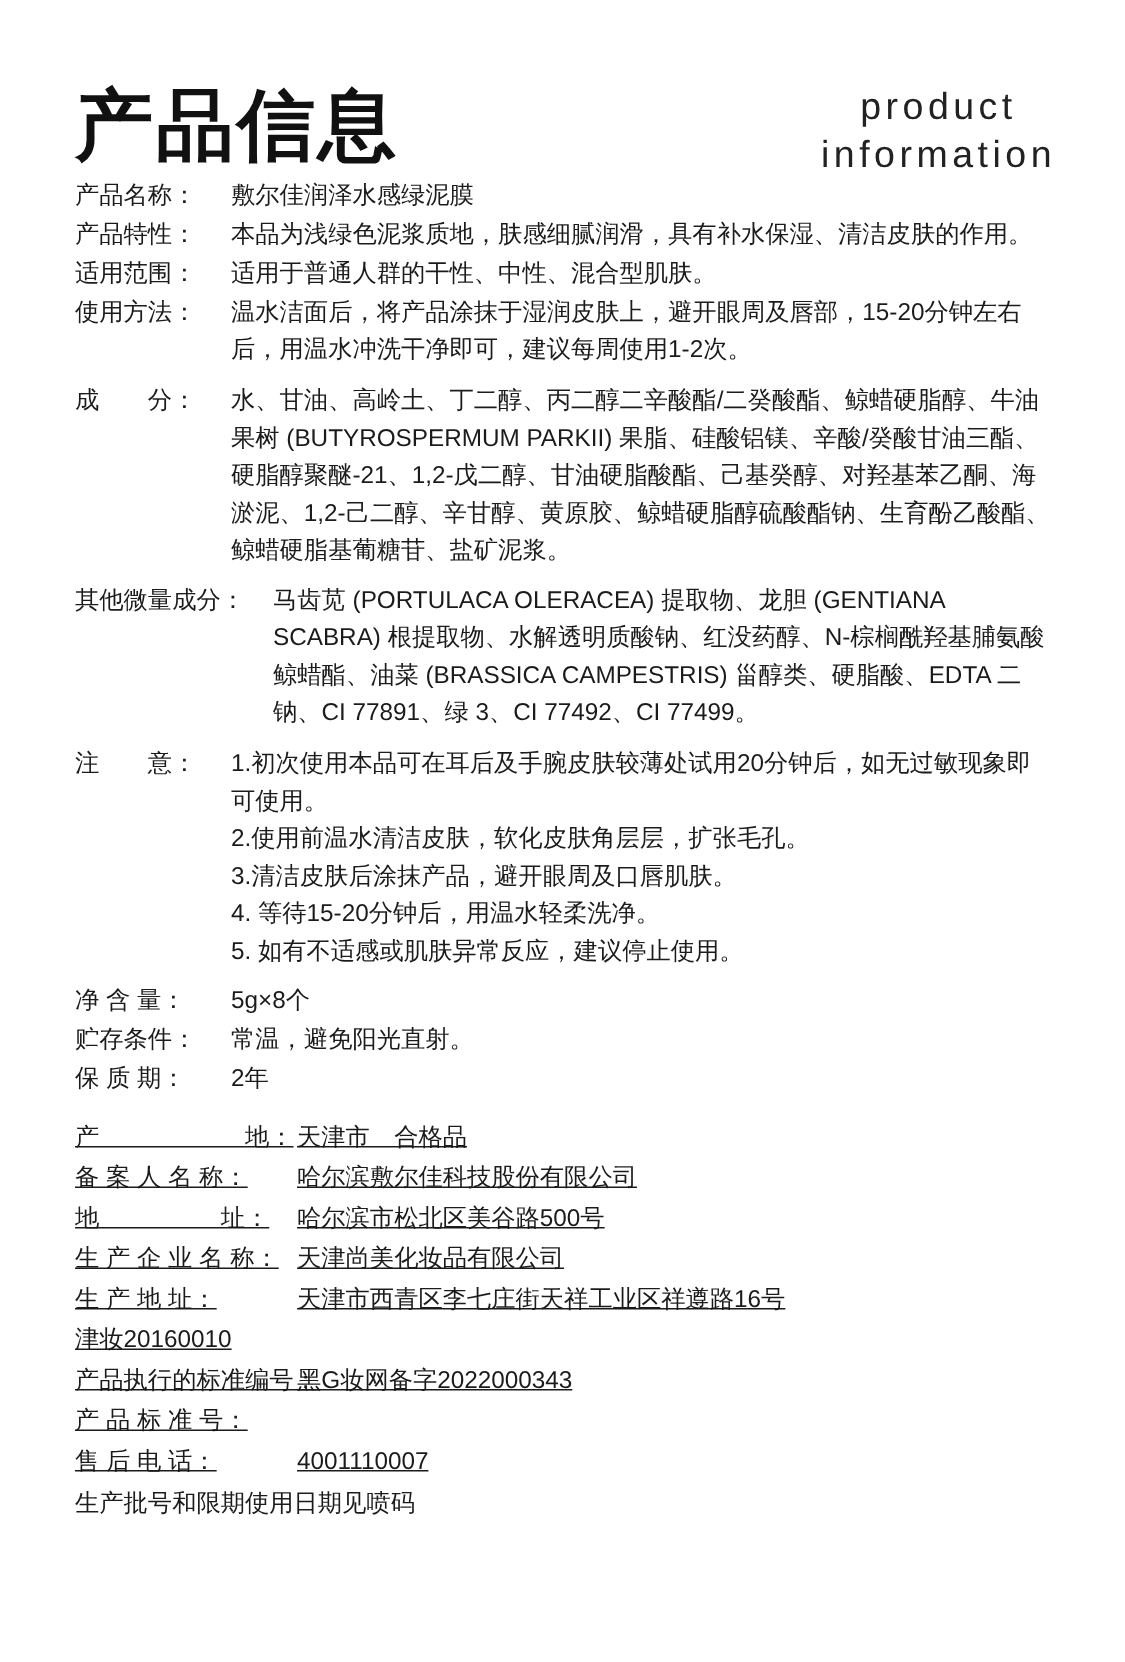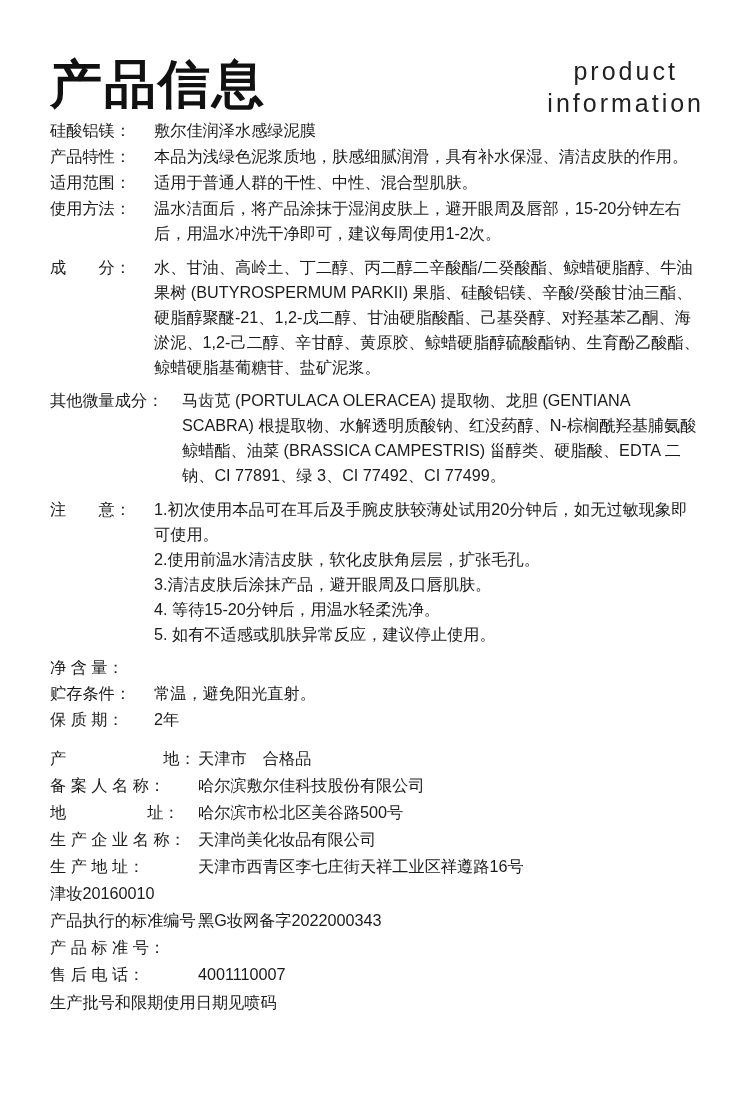--- a/index.html
+++ b/index.html
@@ -82,20 +82,21 @@
 
   .notes-list {
     display: block;
   }
   .notes-list .note {
     display: block;
   }
 
   .footer-rows .row {
     margin-bottom: 2px;
+    text-decoration: underline;
   }
   .last-line {
     padding: 0 16px 0 18px;
     font-size: 16.2px;
     line-height: 1.55;
     margin-top: 1px;
   }
 </style>
 </head>
 <body>
@@ -106,21 +107,21 @@
     <div class="title-cn">产品信息</div>
     <div class="title-en">
       <span>product</span>
       <span>information</span>
     </div>
   </div>
 
   <div class="rows">
 
     <div class="row">
-      <div class="label lbl-6">硅酸铝镁：</div>
+      <div class="label lbl-6">产品名称：</div>
       <div class="value">敷尔佳润泽水感绿泥膜</div>
     </div>
 
     <div class="row">
       <div class="label lbl-6">产品特性：</div>
       <div class="value">本品为浅绿色泥浆质地，肤感细腻润滑，具有补水保湿、清洁皮肤的作用。</div>
     </div>
 
     <div class="row">
       <div class="label lbl-6">适用范围：</div>
@@ -156,20 +157,21 @@
         <span class="note">3.清洁皮肤后涂抹产品，避开眼周及口唇肌肤。</span>
         <span class="note">4. 等待15-20分钟后，用温水轻柔洗净。</span>
         <span class="note">5. 如有不适感或肌肤异常反应，建议停止使用。</span>
       </div>
     </div>
 
     <div class="gap-sm"></div>
 
     <div class="row">
       <div class="label lbl-6">净 含 量：</div>
+      <div class="value">5g×8个</div>
     </div>
 
     <div class="row">
       <div class="label lbl-6">贮存条件：</div>
       <div class="value">常温，避免阳光直射。</div>
     </div>
 
     <div class="row">
       <div class="label lbl-6">保 质 期：</div>
       <div class="value">2年</div>

